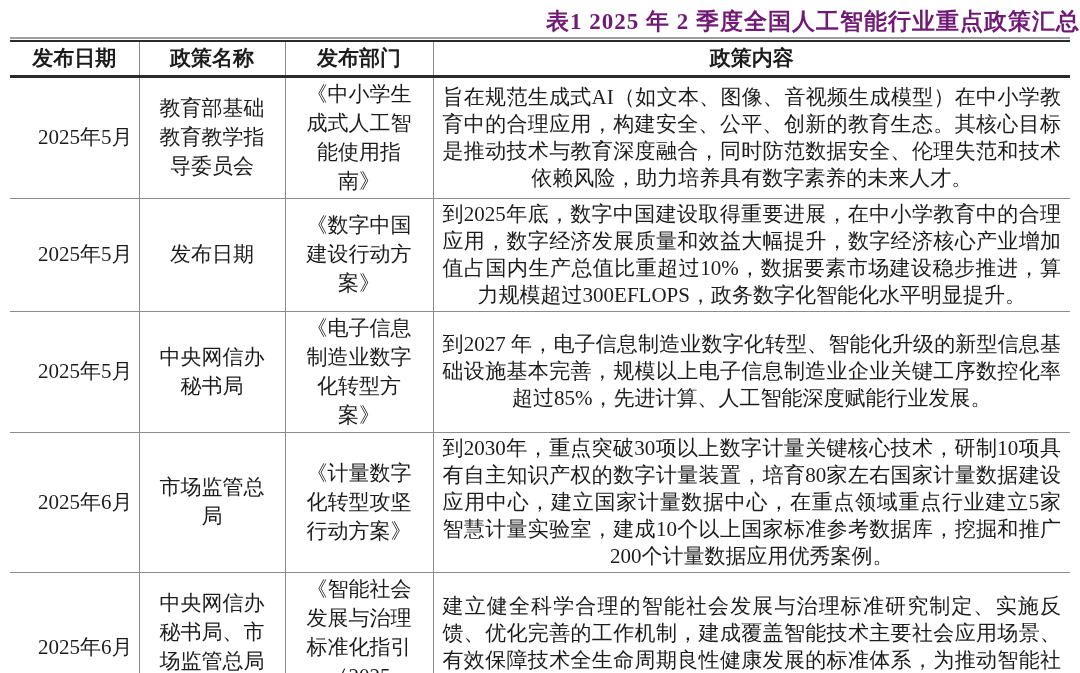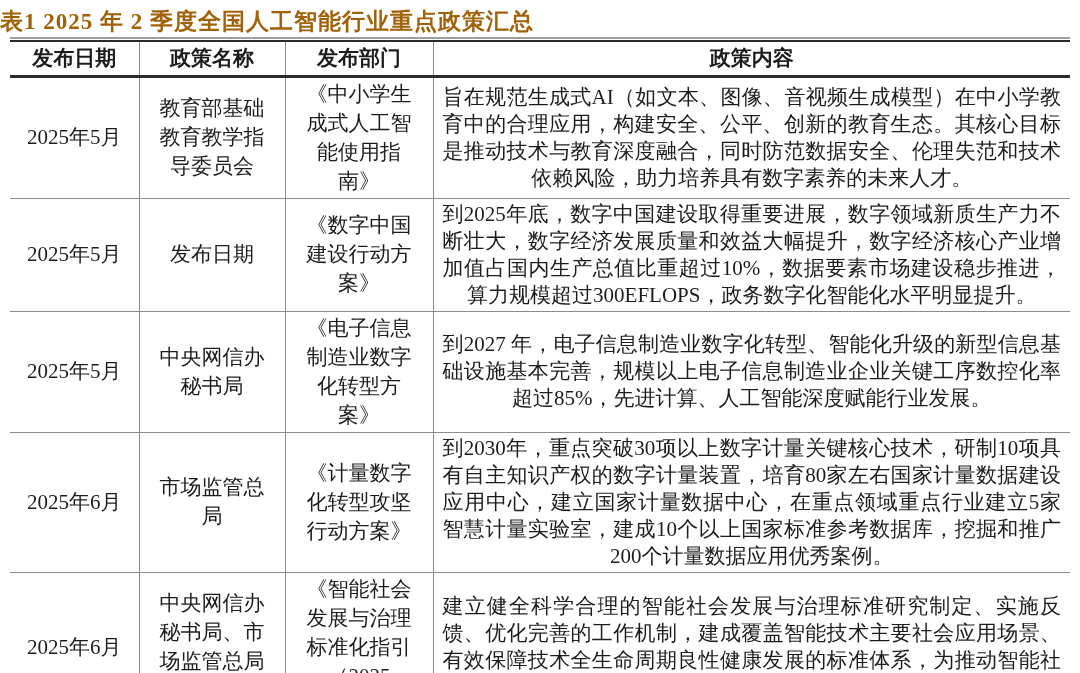--- a/index.html
+++ b/index.html
@@ -8,25 +8,25 @@
     background: #ffffff;
     font-family: "Liberation Serif", "DejaVu Serif", serif;
     color: #1c1c1c;
     overflow: hidden;
   }
   .page { width: 1080px; height: 673px; position: relative; }
 
   .doc-title {
     padding-top: 6px;
     height: 37px;
-    text-align: left;
+    text-align: right;
     font-size: 23px;
     font-weight: bold;
     letter-spacing: 1px;
-    color: #a16207;
+    color: #701a75;
     border-radius: 14px;
   }
 
   .table-wrap { margin: 0 10px; width: 1060px; }
   .top-rule-light { height: 2px; background: #9e9e9e; margin-bottom: 1px; }
 
   table.policy-table {
     width: 1060px;
     border-collapse: collapse;
     table-layout: fixed;
@@ -49,21 +49,21 @@
   .policy-table tbody tr:nth-child(1) { height: 108px; }
   .policy-table tbody tr:nth-child(2) { height: 110px; }
   .policy-table tbody tr:nth-child(3) { height: 88px; }
   .policy-table tbody tr:nth-child(4) { height: 135px; }
   .policy-table tbody tr:nth-child(5) { height: 117px; }
 
   .policy-table td {
     vertical-align: middle;
     font-size: 21px;
   }
-  td.date { text-align: center; padding: 2px 6px; line-height: 29px; }
+  td.date { text-align: right; padding: 2px 6px; line-height: 29px; }
   td.name, td.dept { text-align: center; padding: 2px 15px; line-height: 29px; }
   td.content {
     text-align: justify;
     text-align-last: center;
     line-height: 27px;
     padding: 2px 9px;
   }
 </style>
 </head>
 <body>
@@ -93,21 +93,21 @@
           <tr>
             <td class="date">2025年5月</td>
             <td class="name">教育部基础教育教学指导委员会</td>
             <td class="dept">《中小学生成式人工智能使用指南》</td>
             <td class="content">旨在规范生成式AI（如文本、图像、音视频生成模型）在中小学教育中的合理应用，构建安全、公平、创新的教育生态。其核心目标是推动技术与教育深度融合，同时防范数据安全、伦理失范和技术依赖风险，助力培养具有数字素养的未来人才。</td>
           </tr>
           <tr>
             <td class="date">2025年5月</td>
             <td class="name">发布日期</td>
             <td class="dept">《数字中国建设行动方案》</td>
-            <td class="content">到2025年底，数字中国建设取得重要进展，数字领域新质生产力不断壮大，数字经济发展质量和效益大幅提升，数字经济核心产业增加值占国内生产总值比重超过10%，数据要素市场建设稳步推进，算力规模超过300EFLOPS，政务数字化智能化水平明显提升。</td>
+            <td class="content">到2025年底，数字中国建设取得重要进展，在中小学教育中的合理应用，数字经济发展质量和效益大幅提升，数字经济核心产业增加值占国内生产总值比重超过10%，数据要素市场建设稳步推进，算力规模超过300EFLOPS，政务数字化智能化水平明显提升。</td>
           </tr>
           <tr>
             <td class="date">2025年5月</td>
             <td class="name">中央网信办秘书局</td>
             <td class="dept">《电子信息制造业数字化转型方案》</td>
             <td class="content">到2027 年，电子信息制造业数字化转型、智能化升级的新型信息基础设施基本完善，规模以上电子信息制造业企业关键工序数控化率超过85%，先进计算、人工智能深度赋能行业发展。</td>
           </tr>
           <tr>
             <td class="date">2025年6月</td>
             <td class="name">市场监管总局</td>

